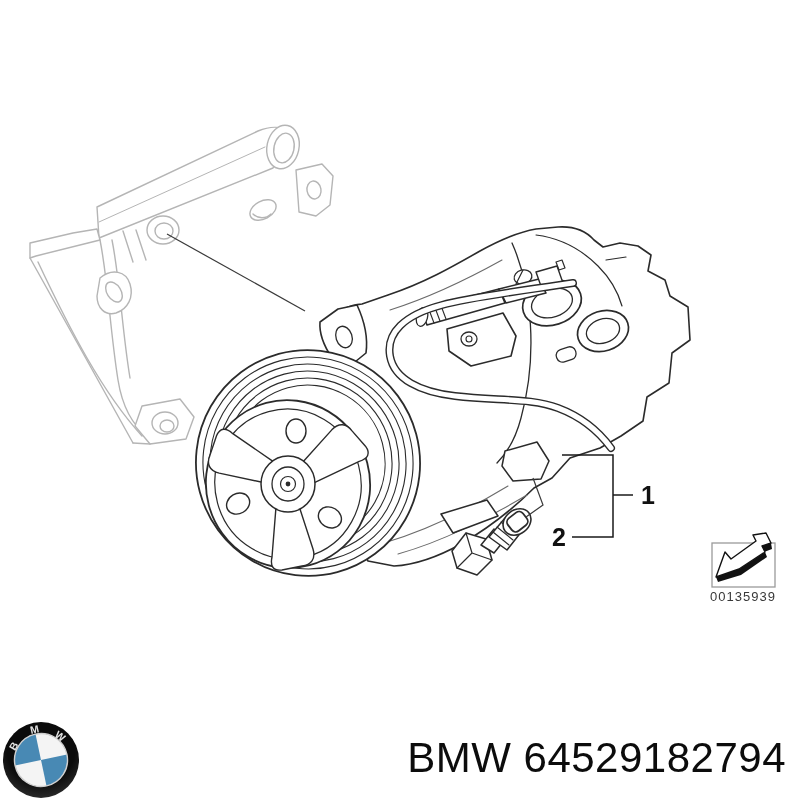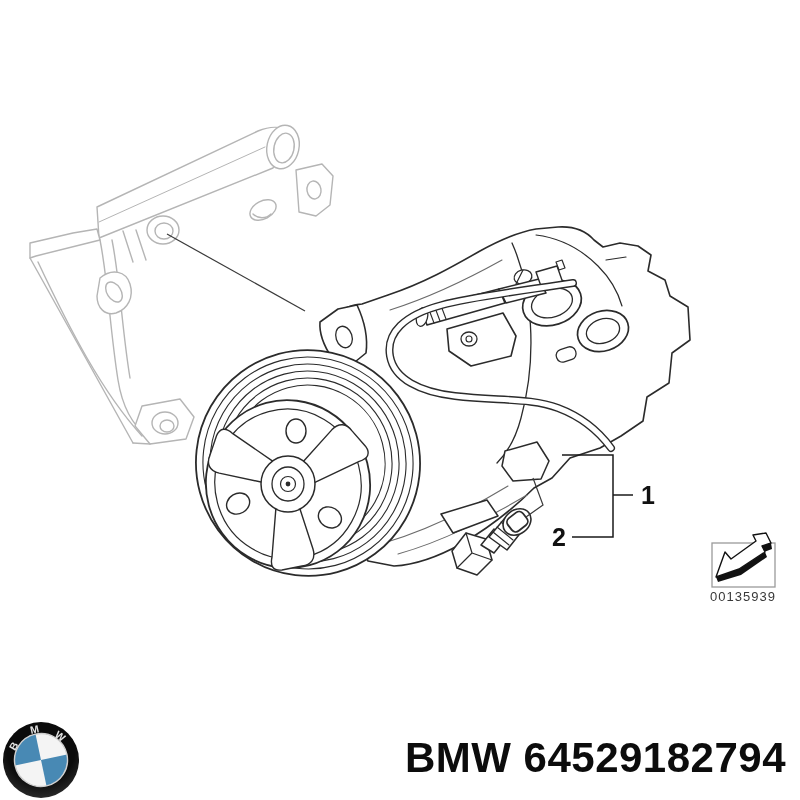--- a/index.html
+++ b/index.html
@@ -1,20 +1,20 @@
 <!DOCTYPE html>
 <html><head>
 <meta charset="utf-8">
 <style>
   html,body{margin:0;padding:0;background:#fff;}
   .page{position:relative;width:800px;height:800px;background:#ffffff;overflow:hidden;
         font-family:"Liberation Sans",sans-serif;}
   .diagram-svg{position:absolute;left:0;top:0;}
   .footer-part-number{position:absolute;top:735px;right:14px;height:46px;line-height:46px;
-        font-size:42px;font-weight:700;letter-spacing:.5px;color:#0c0c0c;white-space:nowrap;text-align:right;}
+        font-size:42px;font-weight:400;letter-spacing:.5px;color:#0c0c0c;white-space:nowrap;text-align:right;}
   .footer-logo{position:absolute;left:2px;top:721px;width:78px;height:78px;}
   .callout-text{font-family:"Liberation Sans",sans-serif;font-weight:700;font-size:25px;fill:#111;}
   .ref-code{font-family:"Liberation Sans",sans-serif;font-size:13px;fill:#383838;letter-spacing:1px;}
   .logo-letter{font-family:"Liberation Sans",sans-serif;font-size:10.5px;font-weight:700;fill:#e3e3e3;}
 </style>
 </head>
 <body>
 
 <div class="page">
 

